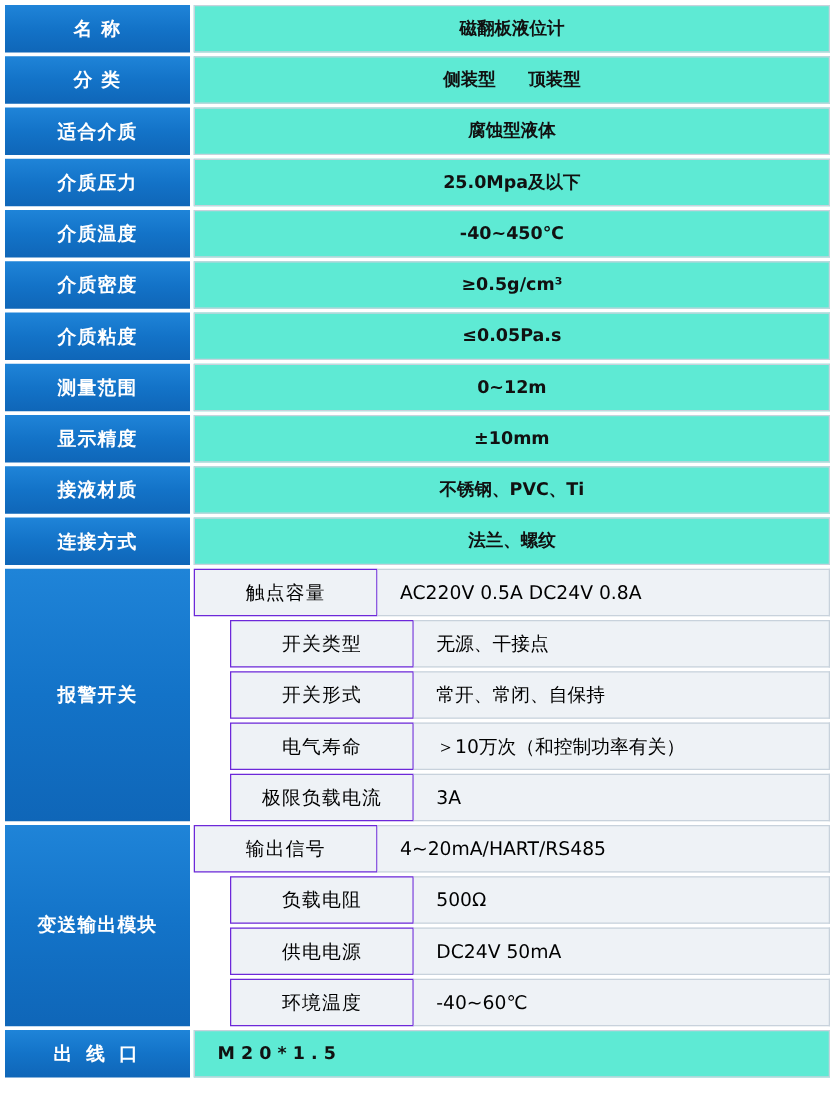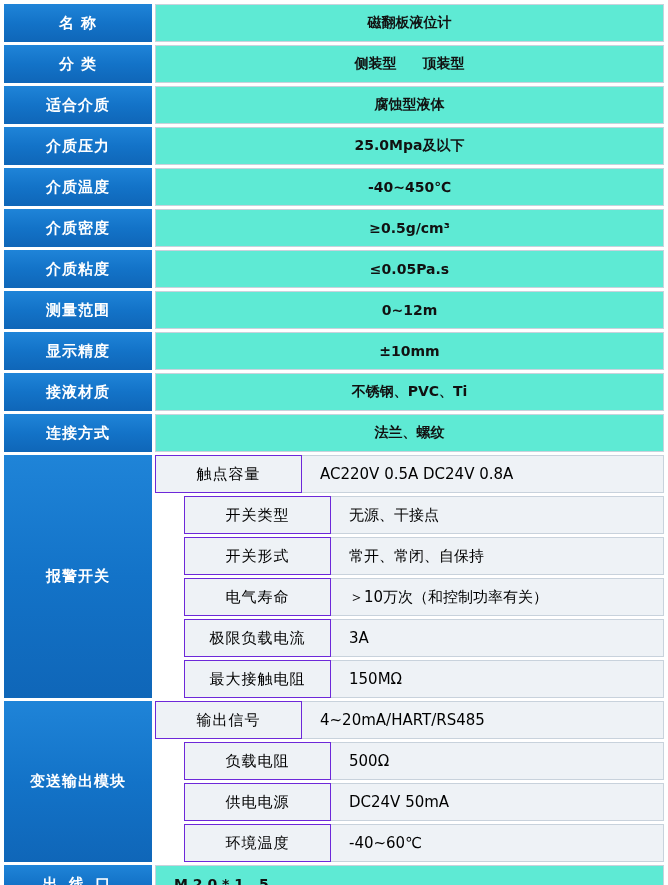--- a/index.html
+++ b/index.html
@@ -189,24 +189,20 @@
         <div class="sub-value">常开、常闭、自保持</div>
       </div>
       <div class="sub-row">
         <div class="sub-label">电气寿命</div>
         <div class="sub-value">＞10万次（和控制功率有关）</div>
       </div>
       <div class="sub-row">
         <div class="sub-label">极限负载电流</div>
         <div class="sub-value">3A</div>
       </div>
-      <div class="sub-row">
-        <div class="sub-label">最大接触电阻</div>
-        <div class="sub-value">150MΩ</div>
-      </div>
     </div>
   </div>
 
   <div class="group">
     <div class="label-cell">变送输出模块</div>
     <div class="group-body">
       <div class="sub-row">
         <div class="sub-label">输出信号</div>
         <div class="sub-value">4~20mA/HART/RS485</div>
       </div>

